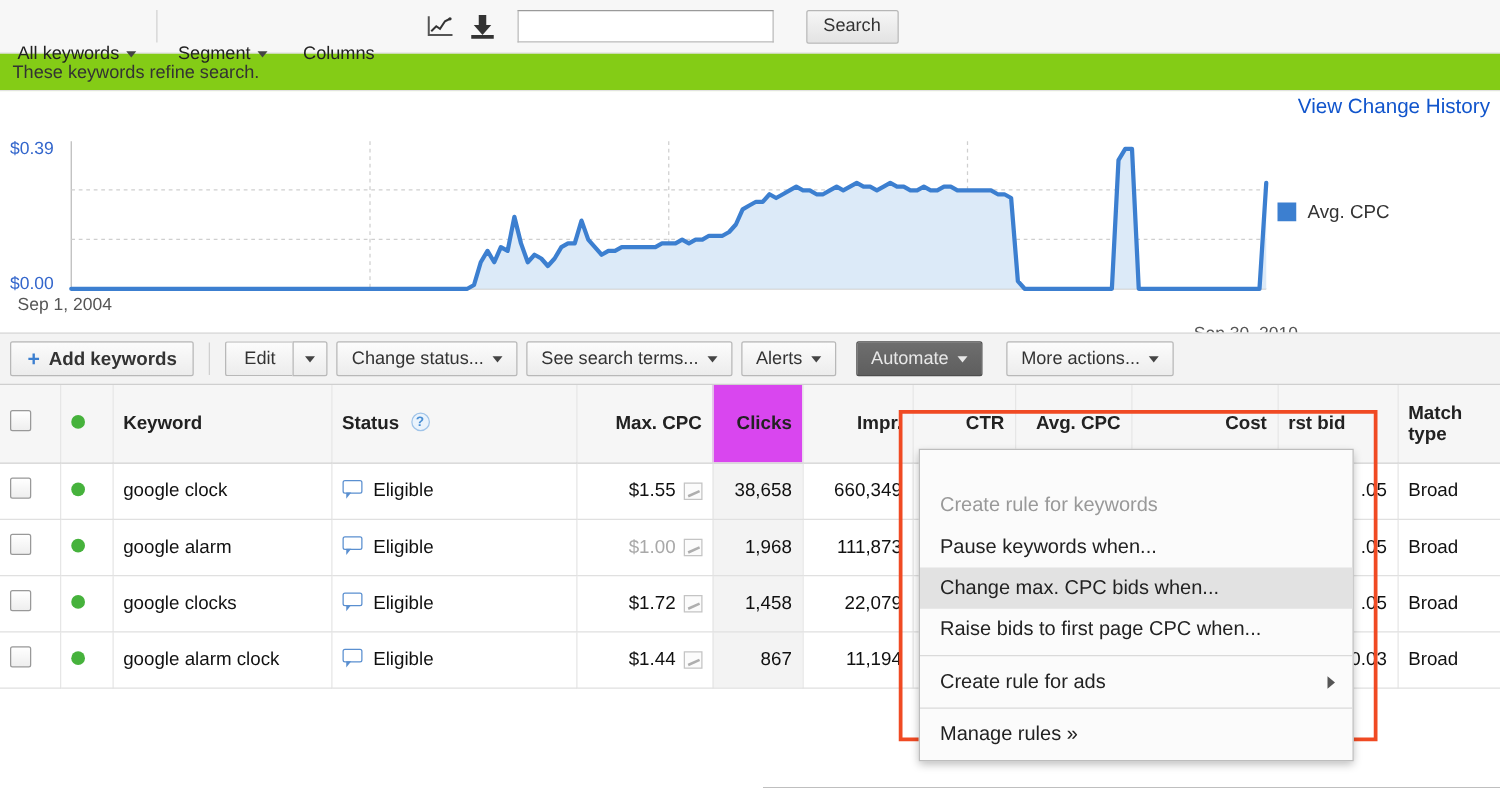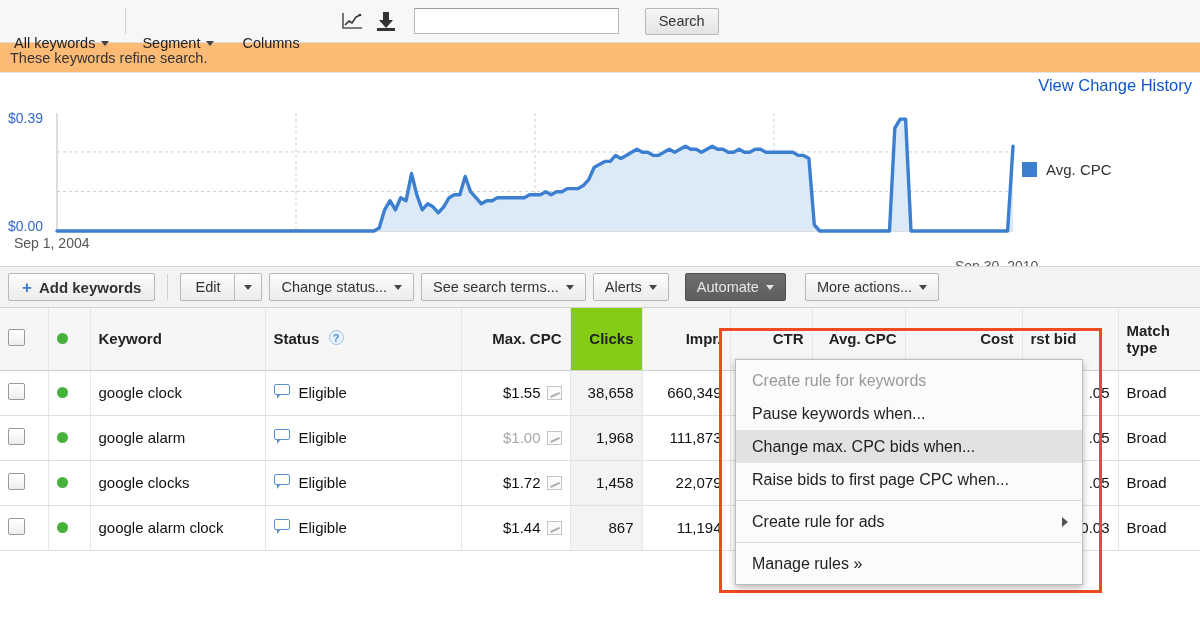--- a/index.html
+++ b/index.html
@@ -107,21 +107,21 @@
     font-family: "Liberation Sans", sans-serif;
   }
 
   
   .notice {
     height: 30px;
     display: flex; align-items: center;
     padding-left: 10px;
     font-size: 14.5px;
     color: #333;
-    background: #fdba74;
+    background: #84cc16;
     border-bottom: 1px solid #e2e2e2;
   }
 
   
   .chartzone { position: relative; height: 193px; background: #fff; }
   .chg-history {
     position: absolute; right: 8px; top: 3px;
     font-size: 16.5px; color: #1155cc;
     cursor: pointer;
   }
@@ -189,21 +189,21 @@
   table.kw th {
     background: #f6f6f6;
     font-weight: bold;
     color: #222;
     height: 62px;
     border-bottom: 1px solid #cfcfcf;
     text-align: left;
     line-height: 1.15;
   }
   table.kw th.num, table.kw td.num { text-align: right; }
-  table.kw th.hl { background: #84cc16; }
+  table.kw th.hl { background: #d946ef; }
   table.kw td.hl { background: #f3f3f3; }
   table.kw td { height: 45px; color: #111; }
   .chk {
     width: 17px; height: 17px;
     border: 1px solid #999;
     border-radius: 2px;
     background: linear-gradient(#fff,#eee);
     display: inline-block;
     cursor: pointer;
   }
@@ -267,21 +267,21 @@
   }
   .mi {
     height: 33px;
     display: flex; align-items: center;
     padding: 0 16px;
     color: #222;
     cursor: pointer;
     white-space: nowrap;
     position: relative;
   }
-  .mi.disabled { color: #999; cursor: default; }
+  .mi.disabled { color: #999; cursor: default; margin-top: 24px; }
   .mi.hover { background: #e2e2e2; }
   .mi .subarrow {
     position: absolute; right: 14px; top: 50%;
     margin-top: -5px;
     width: 0;height:0;
     border-top: 5px solid transparent;
     border-bottom: 5px solid transparent;
     border-left: 6px solid #555;
   }
   .mdiv { height: 1px; background: #dadada; margin: 4px 0; }

